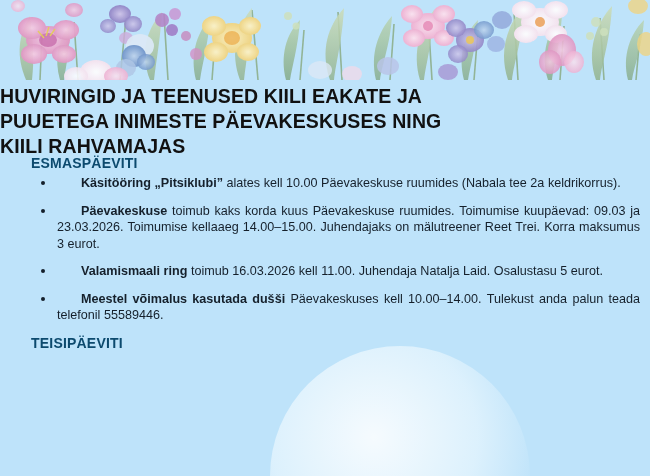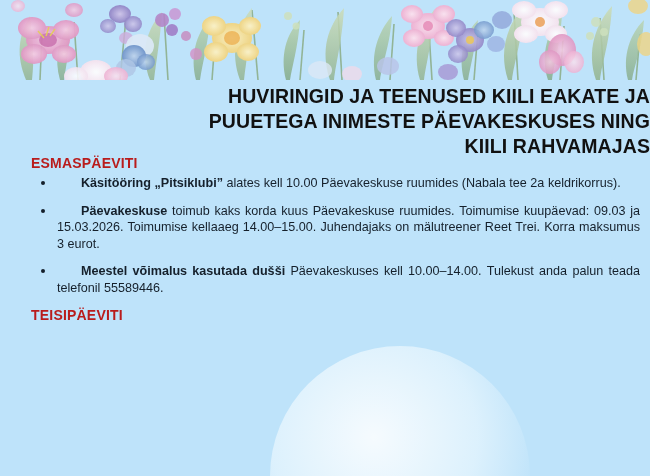--- a/index.html
+++ b/index.html
@@ -19,35 +19,35 @@
     pointer-events:none;
   }
 
   
   .floral{position:absolute;left:0;top:0;width:650px;height:80px;overflow:hidden;}
   .floral svg{display:block;width:650px;height:80px;}
 
   
   .title{
     position:absolute;left:0;top:84px;width:650px;
-    text-align:right;
+    text-align:left;
     font-family:"Liberation Sans", sans-serif;
     font-weight:bold;
     font-size:19.5px;
     letter-spacing:.1px;
     line-height:25px;
     color:#111;
   }
   .title div{white-space:nowrap;}
 
   
   .content{position:absolute;left:0;top:155px;width:650px;}
   .dayhead{
     margin:0 0 4px 31px;
-    color:#b91c1c;
+    color:#0c4a6e;
     font-weight:bold;
     font-size:14px;
     letter-spacing:.2px;
   }
   .dayhead.second{margin-top:8px;}
   ul.items{list-style:none;margin:0;padding:0;}
   ul.items li{
     position:relative;
     margin:0 10px 11px 40px;
     padding-left:17px;
@@ -255,20 +255,21 @@
     <div>HUVIRINGID JA TEENUSED KIILI EAKATE JA</div>
     <div>PUUETEGA INIMESTE PÄEVAKESKUSES NING</div>
     <div>KIILI RAHVAMAJAS</div>
   </div>
 
   <div class="content">
 
     <h2 class="dayhead">ESMASPÄEVITI</h2>
     <ul class="items group1">
       <li><b>Käsitööring „Pitsiklubi”</b><span> alates kell 10.00 Päevakeskuse ruumides (Nabala tee 2a keldrikorrus).</span></li>
-      <li><b>Päevakeskuse</b><span> toimub kaks korda kuus Päevakeskuse ruumides. Toimumise kuupäevad: 09.03 ja 15.03.2026. Toimumise kellaaeg 14.00–15.00. Juhendajaks on mälutreener Reet Trei. Korra maksumus 3 eurot.</span></li>
+      <li><b>Päevakeskuse</b><span> toimub kaks korda kuus Päevakeskuse ruumides. Toimumise kuupäevad: 09.03 ja 23.03.2026. Toimumise kellaaeg 14.00–15.00. Juhendajaks on mälutreener Reet Trei. Korra maksumus 3 eurot.</span></li>
+      <li><b>Valamismaali ring</b><span> toimub 16.03.2026 kell 11.00. Juhendaja Natalja Laid. Osalustasu 5 eurot.</span></li>
       <li><b>Meestel võimalus kasutada dušši</b><span> Päevakeskuses kell 10.00–14.00. Tulekust anda palun teada telefonil 55589446.</span></li>
     </ul>
 
     <h2 class="dayhead second">TEISIPÄEVITI</h2>
 
   </div>
 </div>
 
 </body></html>

